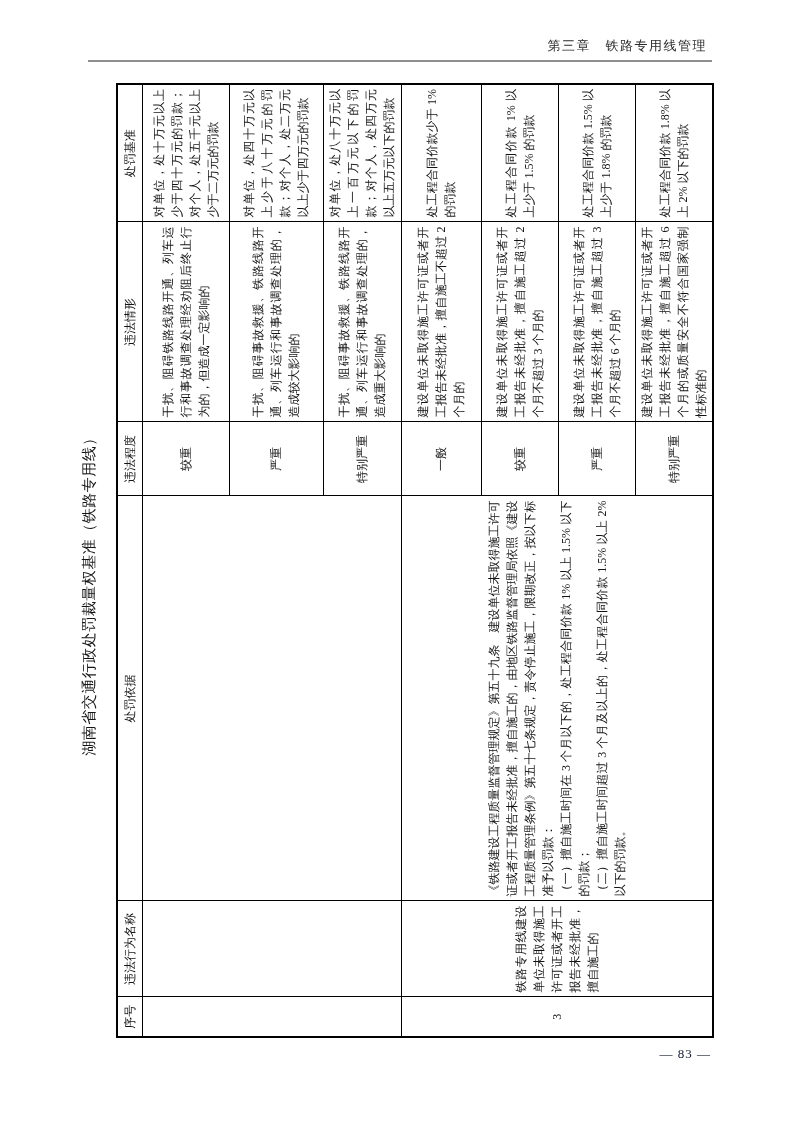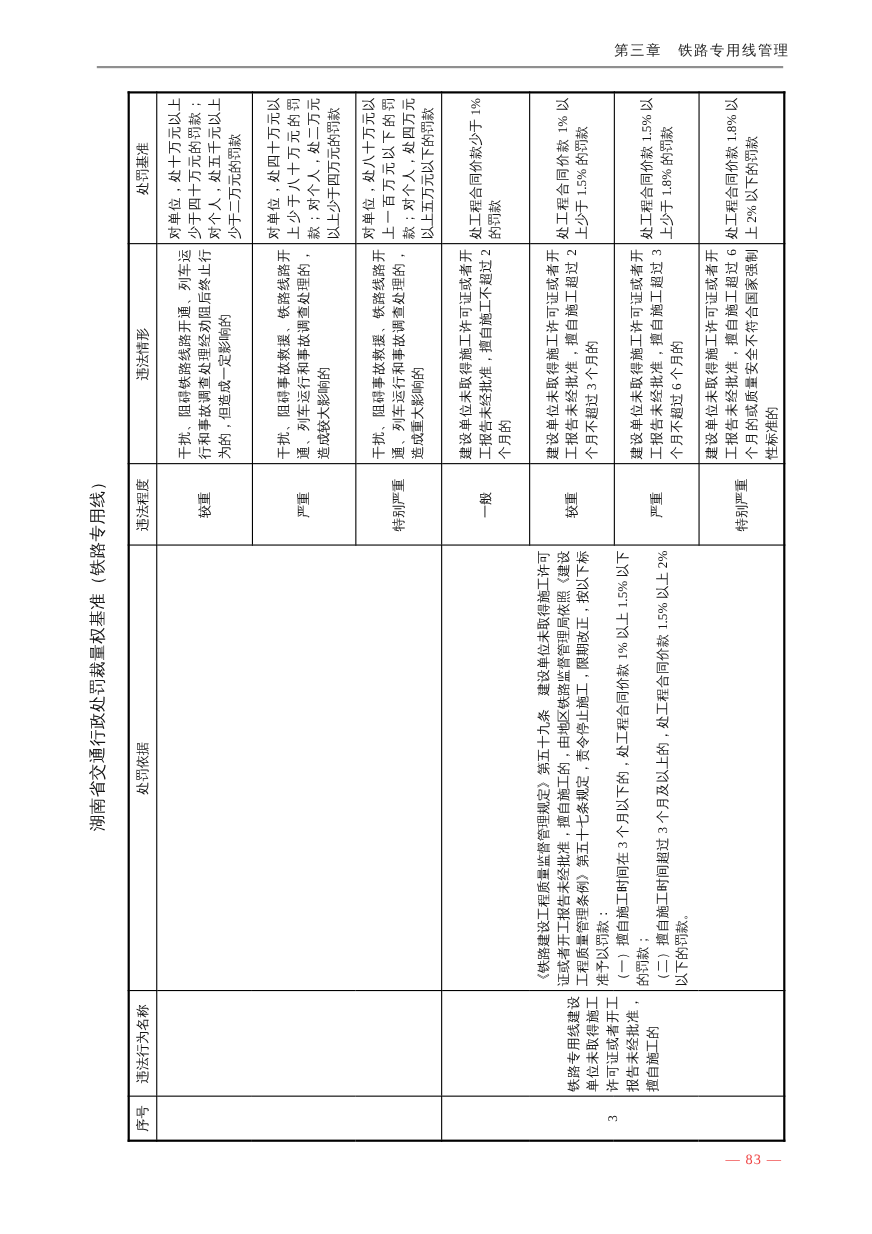--- a/index.html
+++ b/index.html
@@ -3,30 +3,30 @@
 <meta charset="utf-8">
 <style>
   html,body{margin:0;padding:0;background:#e8e8e8;}
   .page{
     position:relative;width:793px;height:1122px;margin:0 auto;
     background:#ffffff;overflow:hidden;
     font-family:"Liberation Serif", serif;color:#1a1a1a;
   }
   
   .chapter-header{
-    position:absolute;top:37px;right:75px;
+    position:absolute;top:37px;right:86px;
     font-size:13px;letter-spacing:1.5px;color:#2a2a2a;
   }
   .header-rule{
     position:absolute;left:88px;top:60px;width:624px;height:2px;
     background:#8f8f8f;
   }
   .page-number{
     position:absolute;top:1046px;right:82px;
-    font-size:13px;letter-spacing:1px;color:#ef4444;
+    font-size:13px;letter-spacing:1px;color:#0f172a;
   }
   
   .rotated{
     position:absolute;left:0;top:0;width:1122px;height:793px;
     transform-origin:0 0;
     transform:rotate(-90deg) translateX(-1122px);
   }
   .tbl-title{
     position:absolute;left:84px;top:80px;width:890px;
     text-align:center;font-size:15px;letter-spacing:0.5px;color:#151515;

